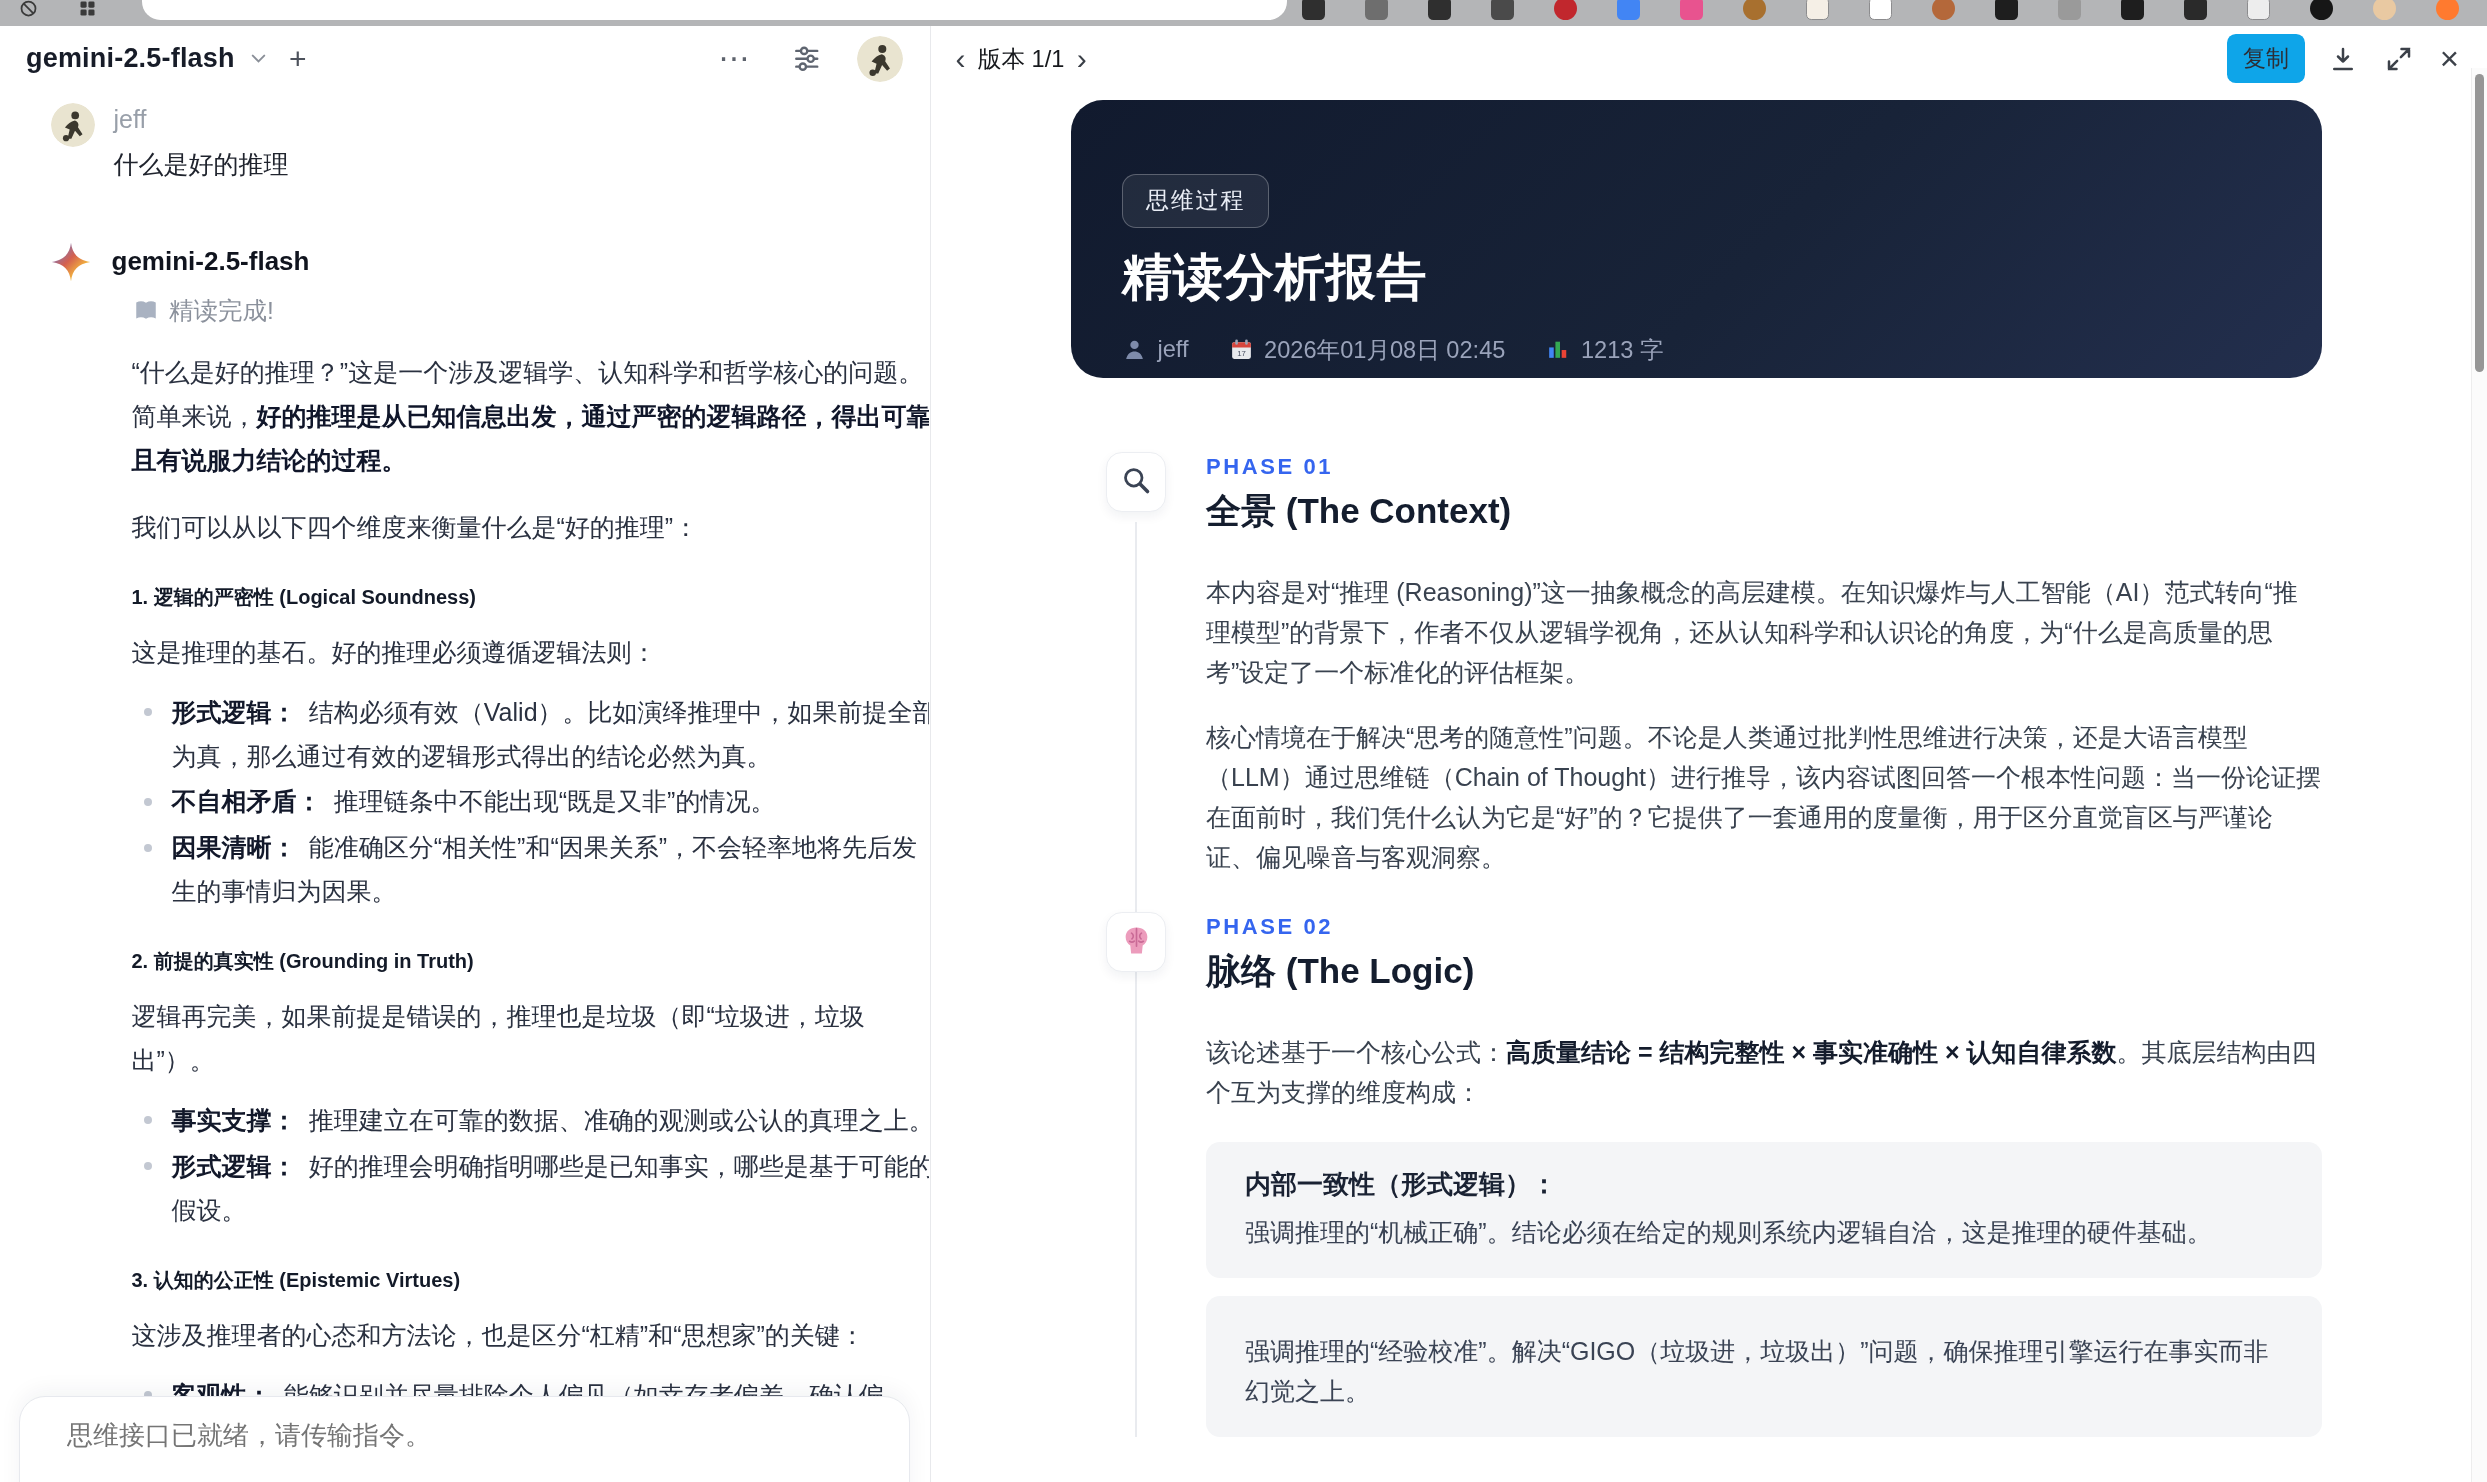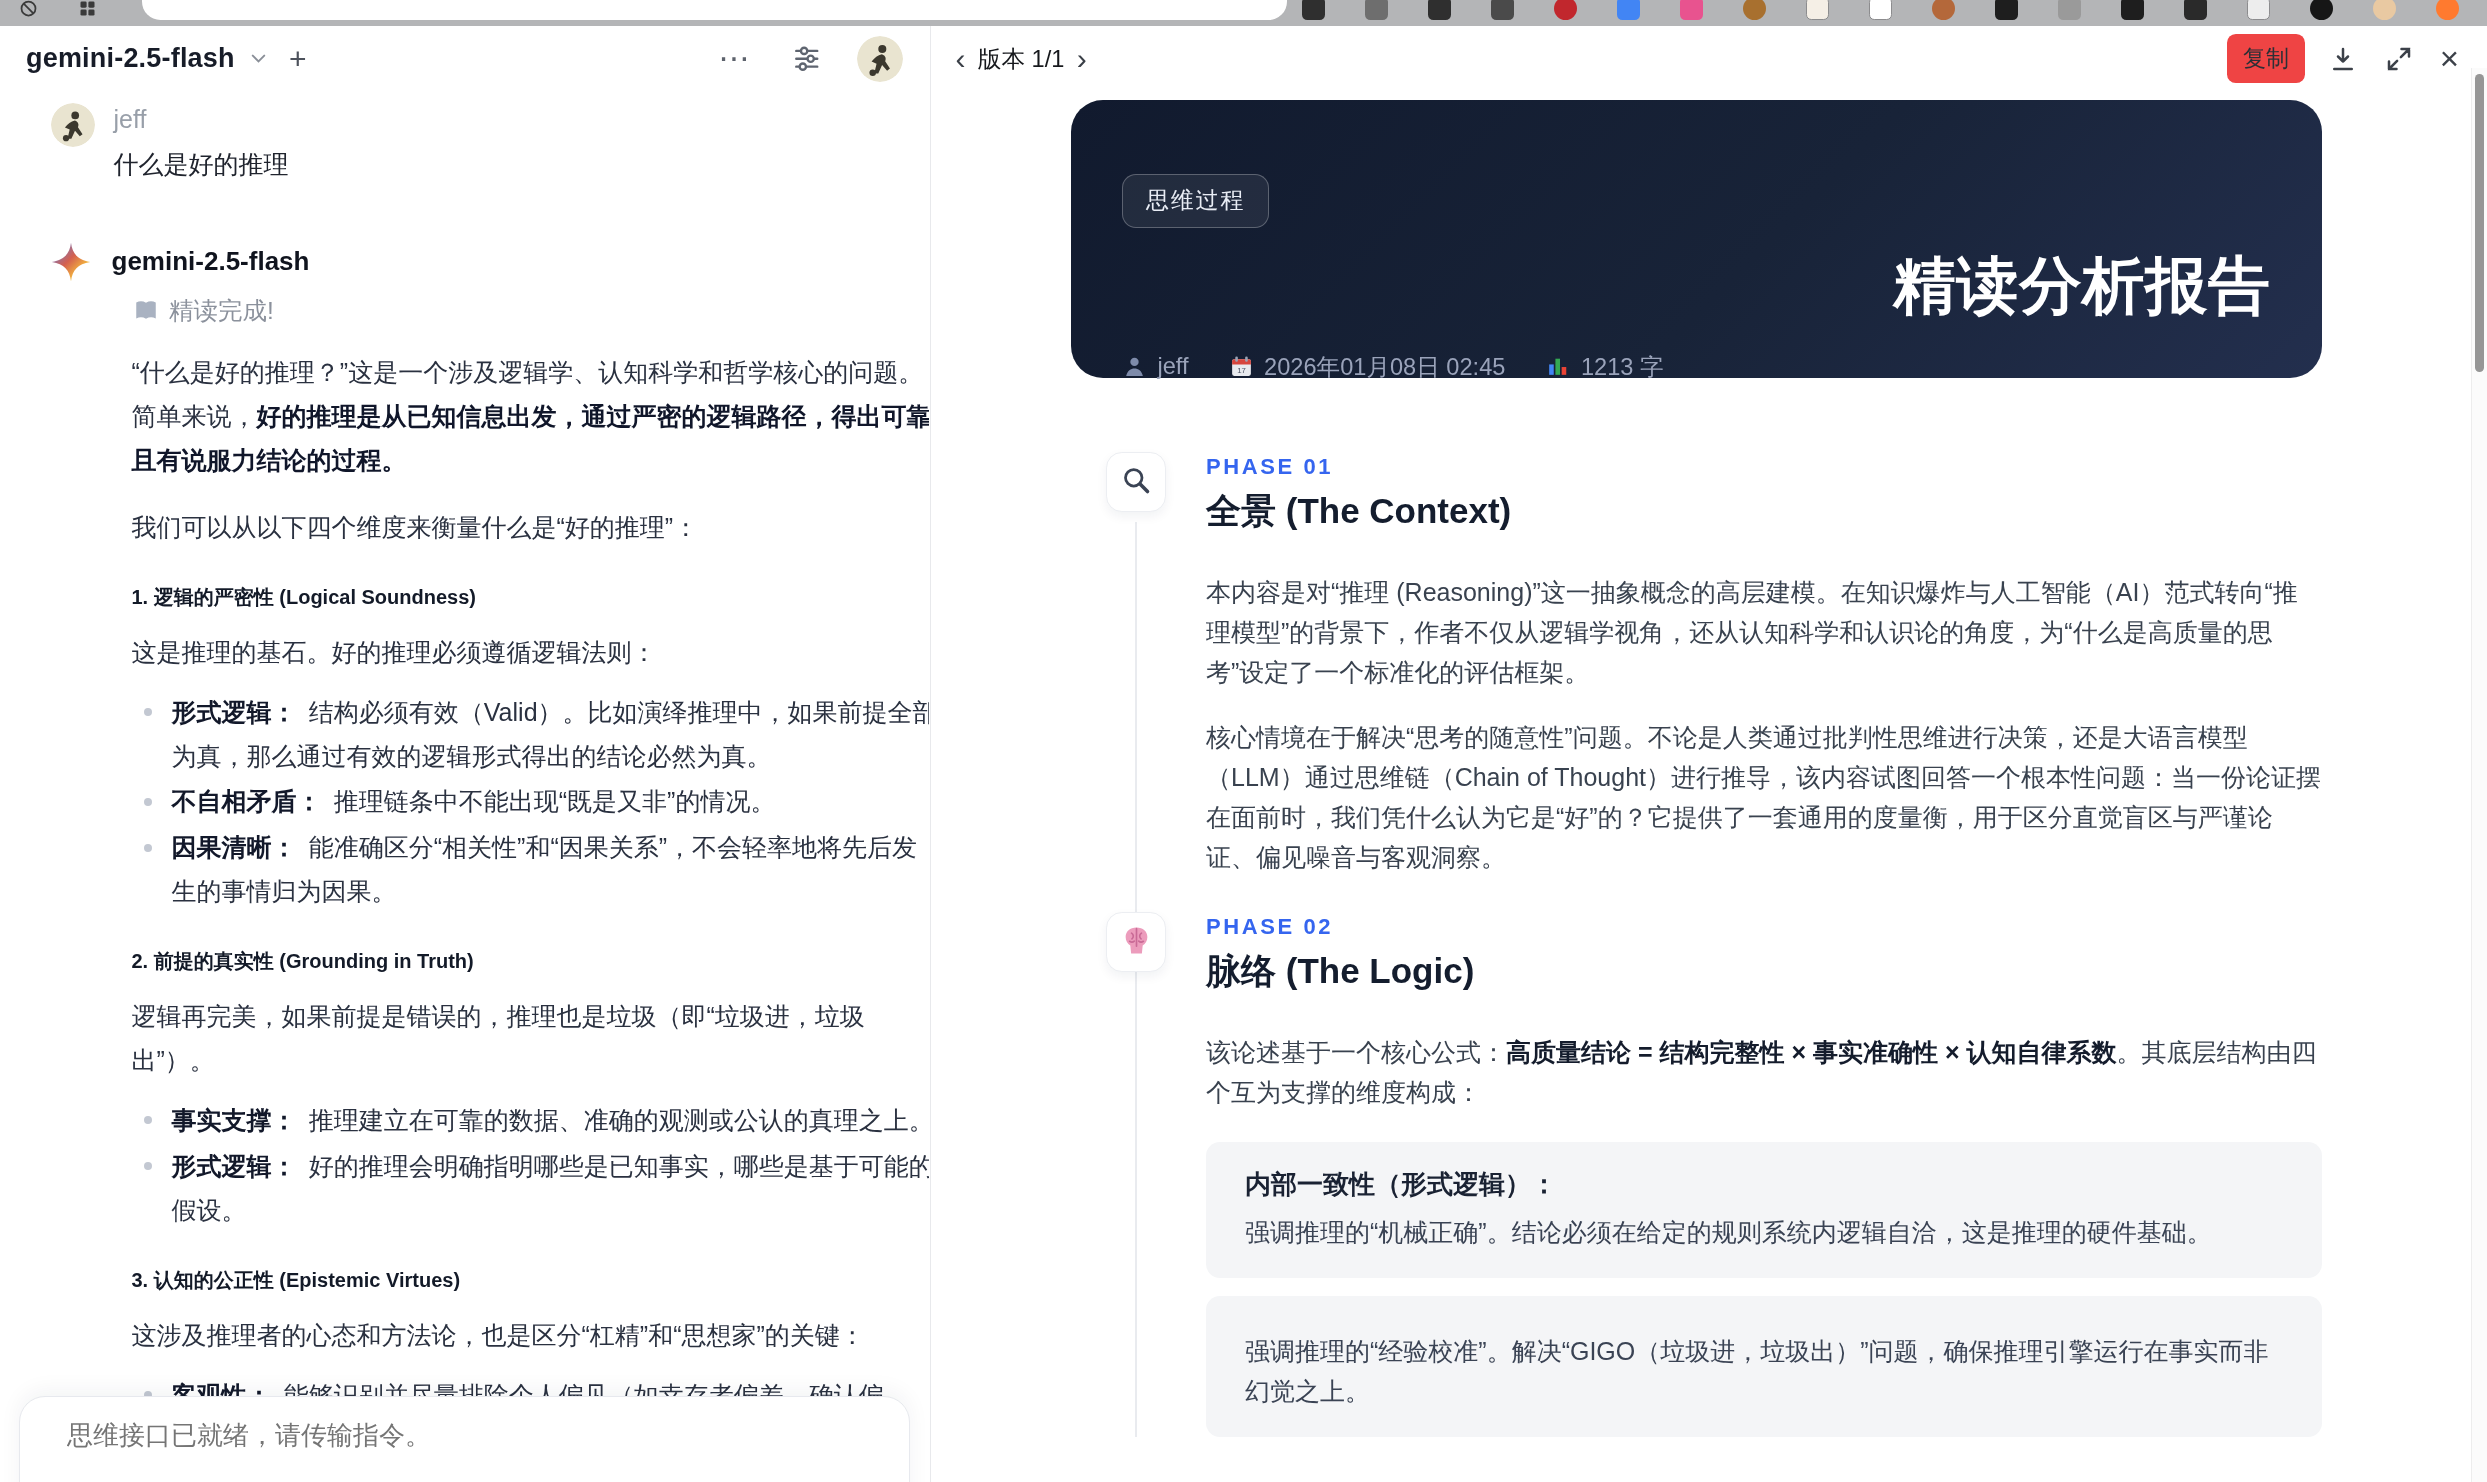--- a/index.html
+++ b/index.html
@@ -60,32 +60,32 @@
   .composer-input { font-size:26px; color:#a9afbb; border:none; outline:none; width:700px; background:transparent; font-family:Liberation Sans, sans-serif; }
   .composer-row { position:absolute; left:47px; right:35px; top:84px; display:flex; align-items:center; }
   .c-spacer { flex:1; }
 
   
   .artifact { position:absolute; left:930px; top:26px; width:1557px; height:1456px; background:#fff; border-left:0.9px solid #e8e9ec; overflow:hidden; }
   .art-toolbar { position:absolute; top:0; left:0; right:0; height:65px; display:flex; align-items:center; padding:0 24.5px 0 17.5px; }
   .nav-chev { font-size:30px; color:#3a3f47; padding:0 7px; }
   .version-label { font-size:23.6px; color:#16181c; margin:0 5.3px; }
   .tb-spacer { flex:1; }
-  .copy-btn { font-size:23px; color:#2c2f36; background:#ef4444; border-radius:8.8px; padding:8.8px 15.8px; margin-right:23px;font-family:Liberation Mono, monospace; }
+  .copy-btn { font-size:23px; color:#2c2f36; background:#0ea5e9; border-radius:8.8px; padding:8.8px 15.8px; margin-right:23px;font-family:Liberation Mono, monospace; }
   .tb-icn { width:30px; height:30px; margin-right:26px; }
   .tb-icn svg { width:100%; height:100%; }
   .close-x { font-size:33px; color:#3c4149; line-height:1; margin-right:3.5px; }
 
   .art-content { position:absolute; top:65px; left:0; right:15.8px; bottom:0; overflow:hidden; padding:8.8px 0 0 140px; }
 
   .hero { width:1251px; height:278px; border-radius:32px; padding:74px 51px 0;
     background:linear-gradient(135deg,#111a2e 0%,#182338 55%,#232f4e 100%); position:relative; }
   .hero-badge { display:inline-block; font-size:23px; color:#e9edf5; letter-spacing:1.8px; padding:10.5px 23px;
     border:1.3px solid rgba(255,255,255,.26); background:rgba(255,255,255,.07); border-radius:14px; }
-  .hero-title { font-size:62px; font-weight:700; color:#fff; margin-top:15.8px; letter-spacing:0.9px;text-align:right; }
+  .hero-title { font-size:50px; font-weight:700; color:#fff; margin-top:15.8px; letter-spacing:0.9px; }
   .hero-meta { display:flex; gap:40px; margin-top:23px; align-items:center; }
   .meta-item { display:flex; align-items:center; gap:10.5px; font-size:23.6px; color:#9aa3ba; }
   .meta-item .icn { width:25px; height:25px;text-align:right; }
   .meta-item .icn svg { width:100%; height:100%; }
 
   .phases { position:relative; margin:74px 0 0 35px; width:1216px; }
   .phases::before { content:""; position:absolute; left:29px; top:70px; bottom:0; width:1.8px; background:#e9ebef; }
   .phase { display:flex; gap:40px; margin-bottom:35px; }
   .phase-icon { position:relative; z-index:1; flex:0 0 60px; width:60px; height:60px; background:#fff;
     border:0.9px solid #eceef2; border-radius:15.8px; box-shadow:0 4.4px 10.5px rgba(20,30,60,.06);

